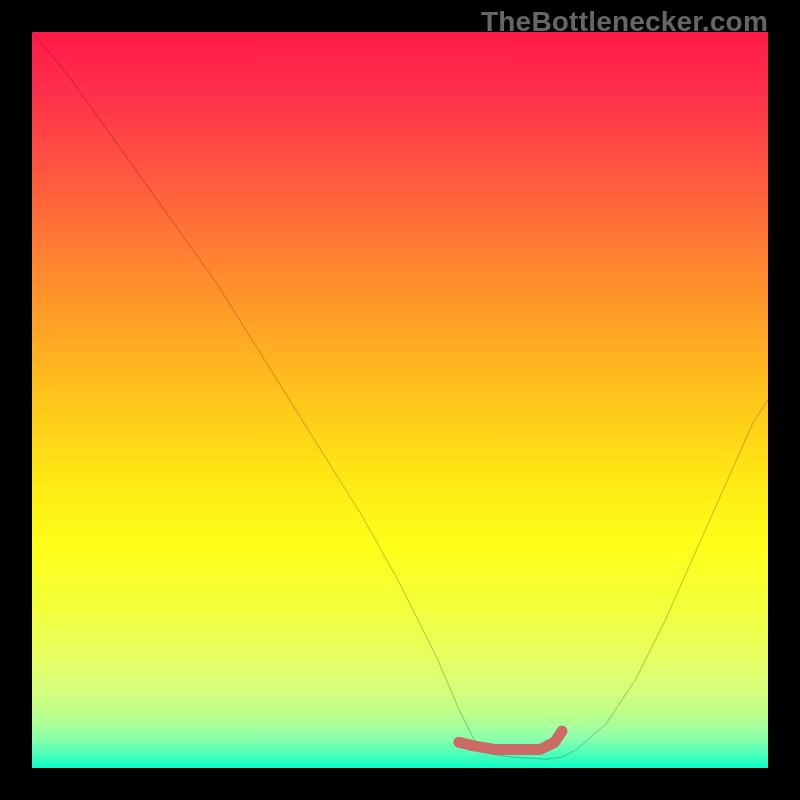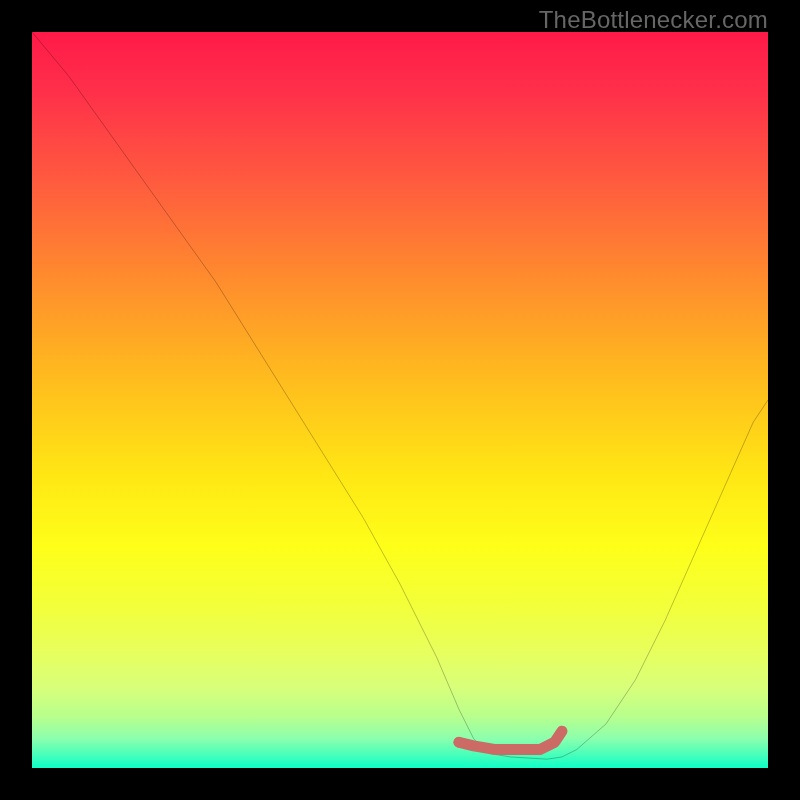--- a/index.html
+++ b/index.html
@@ -32,22 +32,22 @@
       #8cffad 96%,
       #4effb9 98%,
       #0fffc6 100%
     );
   }
   .brand {
     position: absolute;
     top: 6px;
     right: 32px;
     color: #666;
-    font-size: 24px;
-    font-weight: 400;
+    font-size: 28px;
+    font-weight: 700;
     letter-spacing: 0.2px;
   }
   svg.curve {
     position: absolute;
     left: 0;
     top: 0;
     width: 736px;
     height: 736px;
   }
 </style>

